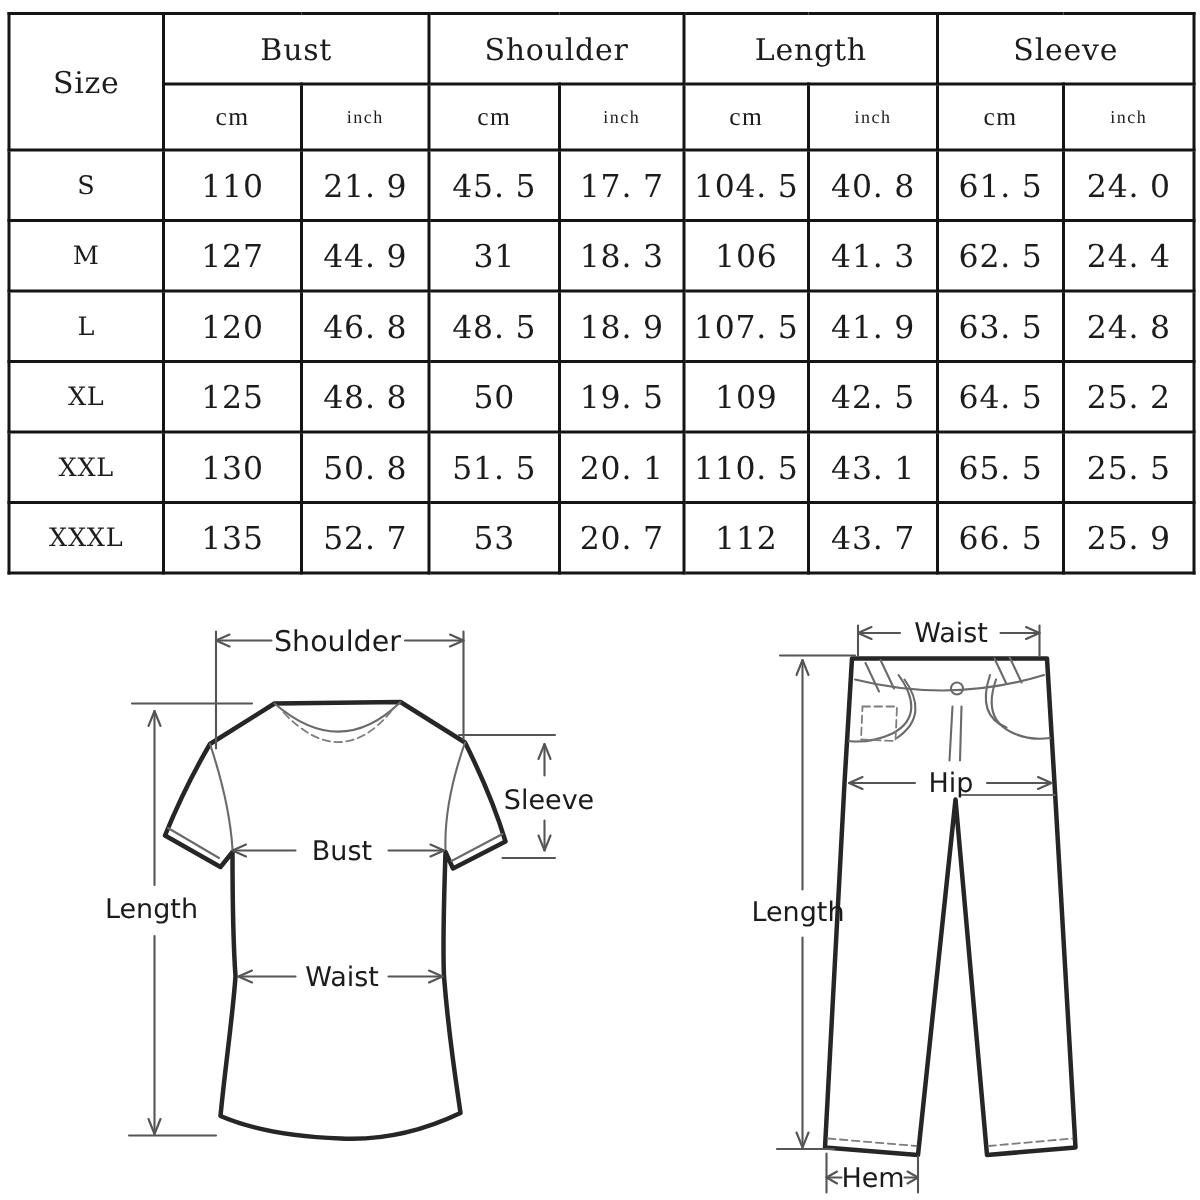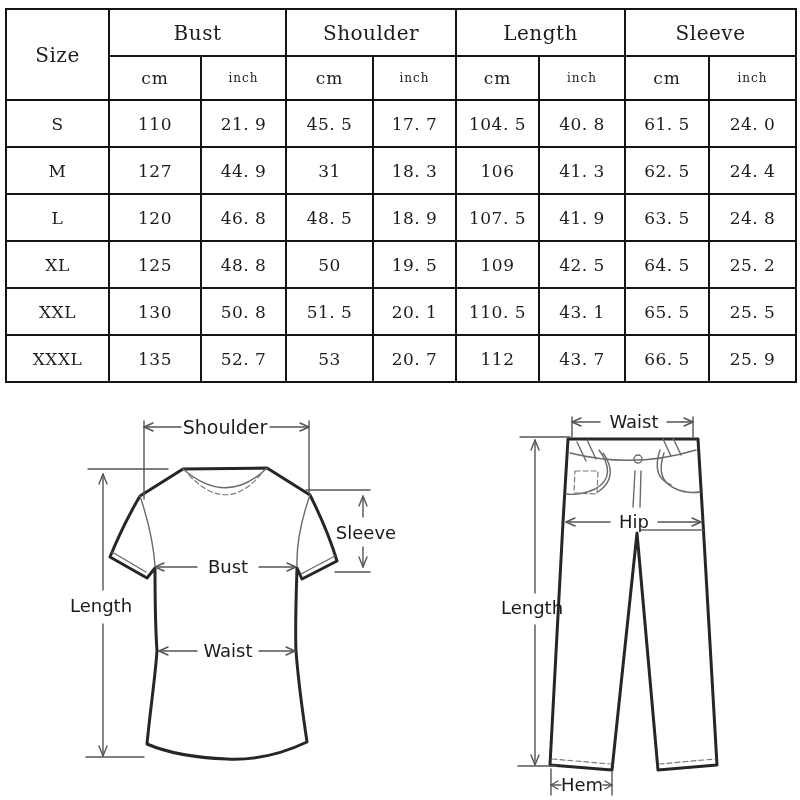--- a/index.html
+++ b/index.html
@@ -12,24 +12,24 @@
   
   table.size-table{
     position:absolute;left:5px;top:8px;width:790px;height:374px;
     border-collapse:collapse;table-layout:fixed;background:#fff;
   }
   .size-table th,.size-table td{
     border:2px solid #141414;text-align:center;vertical-align:middle;
     padding:0;font-weight:normal;color:#1c1c1c;white-space:nowrap;
   }
   .size-table thead tr.groups th{height:45px;font-size:20px;letter-spacing:.5px;}
-  .size-table thead tr.units th{height:42px;}
+  .size-table thead tr.units th{height:42px;font-family:Liberation Serif, serif;}
   .size-table th.unit-cm{font-size:17px;letter-spacing:1px;}
   .size-table th.unit-inch{font-size:12px;letter-spacing:1px;}
-  .size-table tbody td{height:45px;font-size:17px;letter-spacing:.5px;}
+  .size-table tbody td{height:45px;font-size:21px;letter-spacing:.5px;}
   .size-table td.size-cell{font-size:17px;}
 
   
   svg.diagram{position:absolute;overflow:visible;}
   svg.diagram text{
     font-family:"DejaVu Sans", sans-serif;fill:#1b1b1b;
   }
   .outline{fill:#ffffff;stroke:#262626;stroke-width:3;stroke-linejoin:round;stroke-linecap:round;}
   .thin{fill:none;stroke:#6a6a6a;stroke-width:1.4;stroke-linecap:round;}
   .thin-dash{fill:none;stroke:#7d7d7d;stroke-width:1.2;stroke-dasharray:5,3;stroke-linecap:round;}

